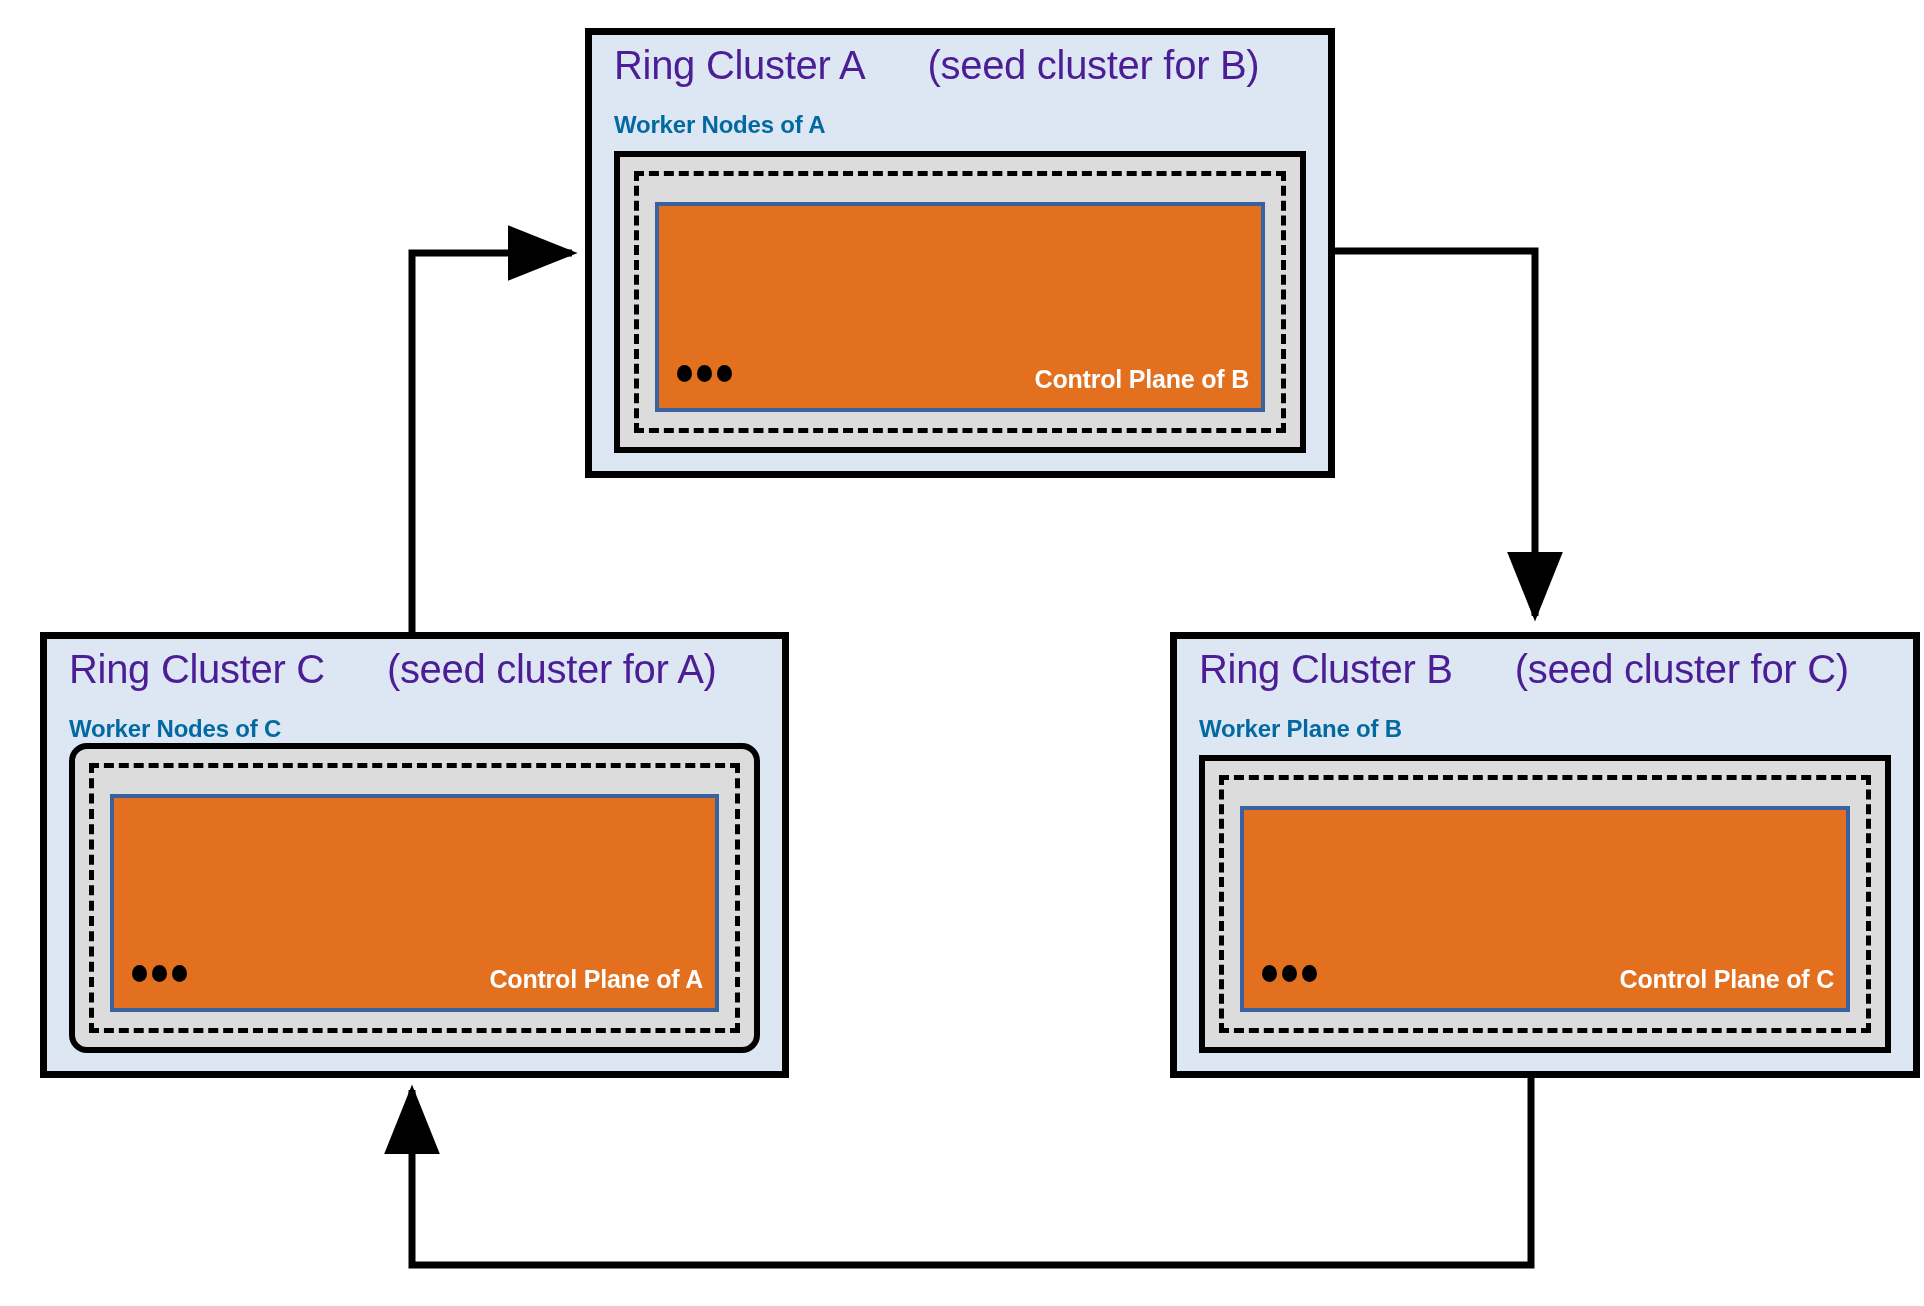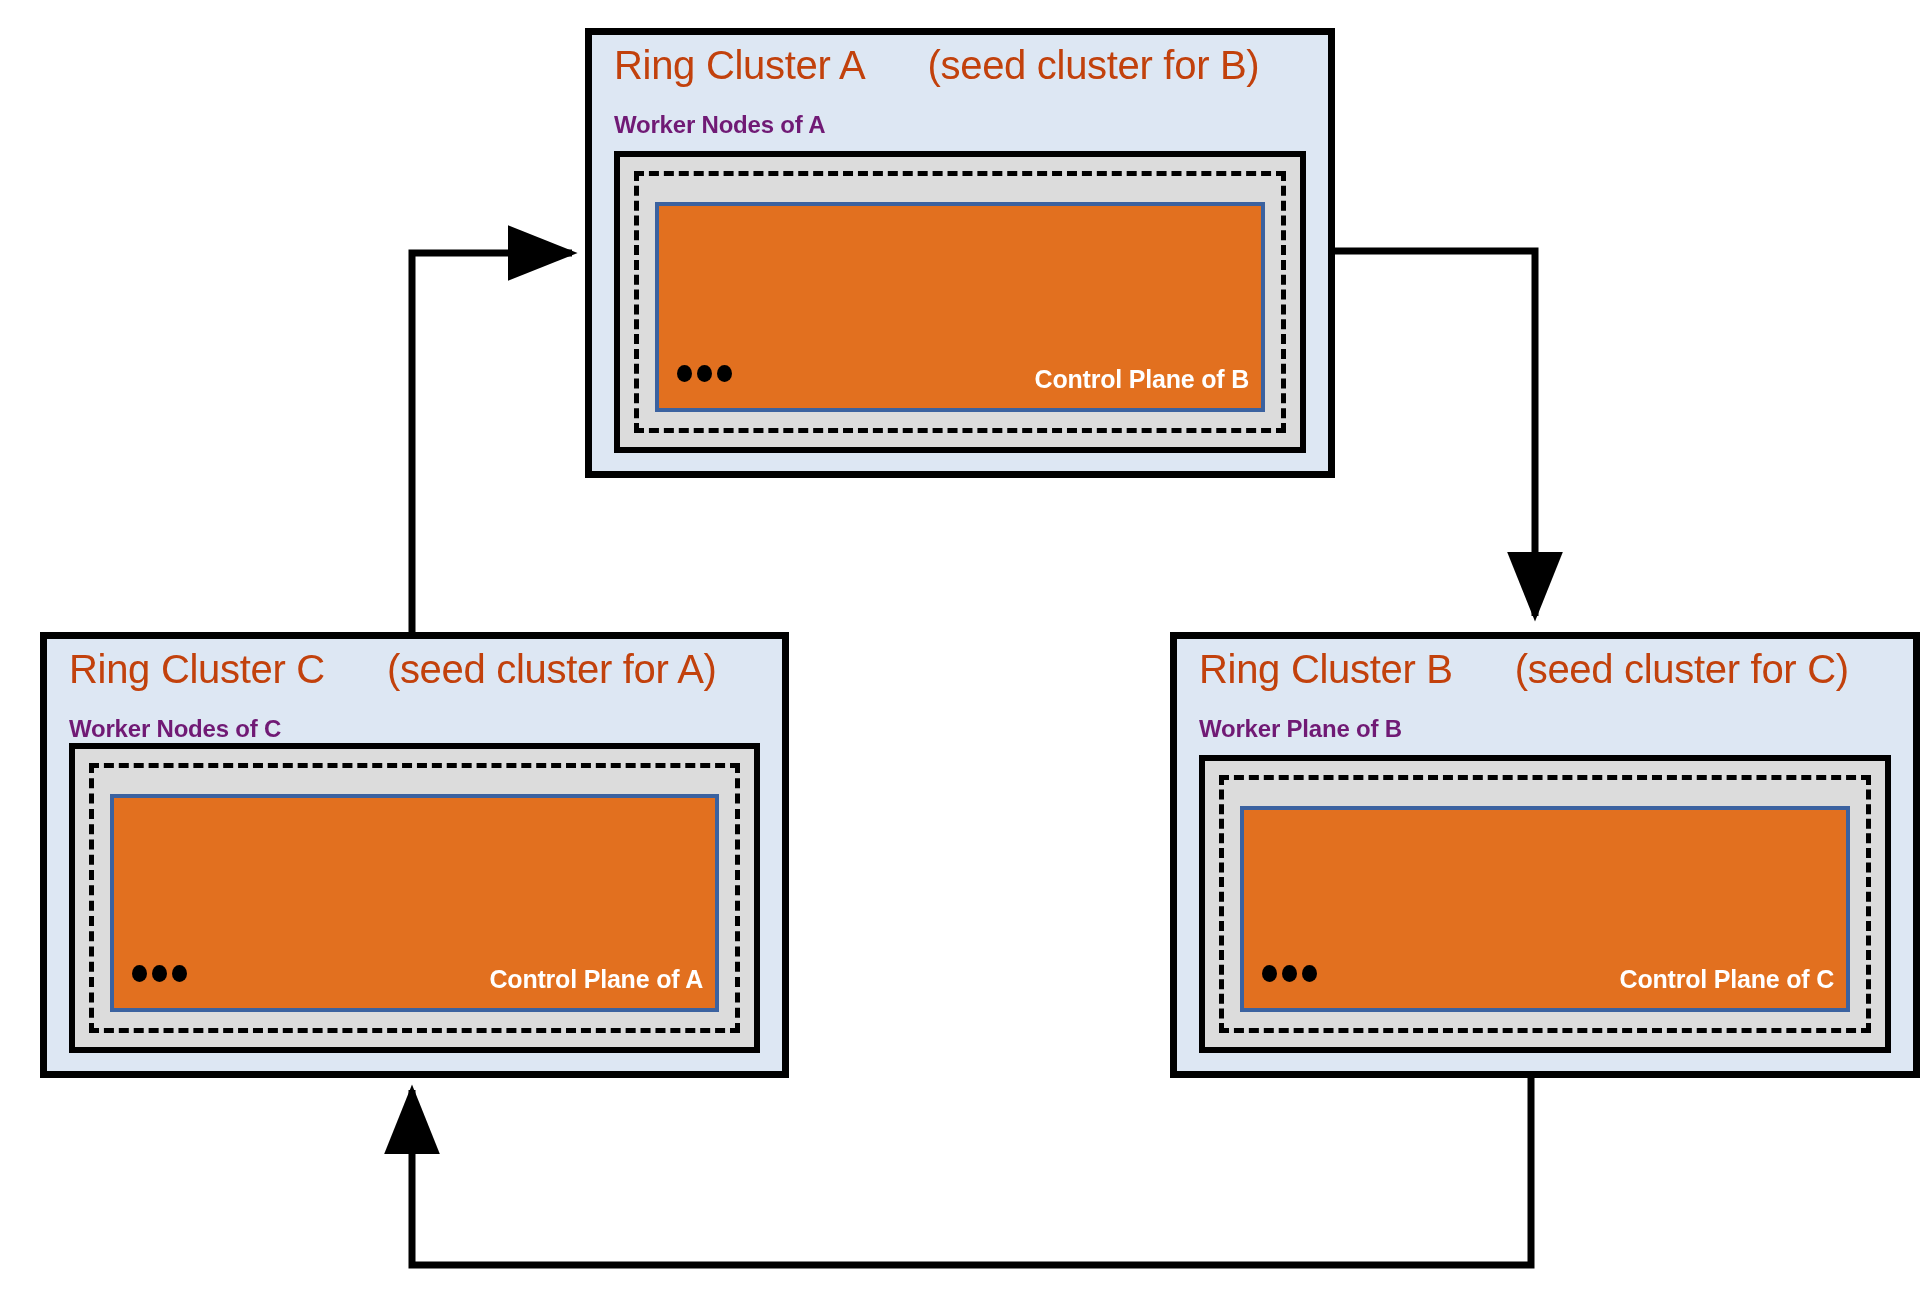--- a/index.html
+++ b/index.html
@@ -35,50 +35,50 @@
   #cluster-a { left: 585px;  top: 28px;  width: 750px; height: 450px; }
   #cluster-c { left: 40px;   top: 632px; width: 749px; height: 446px; }
   #cluster-b { left: 1170px; top: 632px; width: 750px; height: 446px; text-align: right; }
 
   .cluster-title {
     position: absolute;
     left: 22px;
     top: 8px;
     font-size: 40px;
     font-weight: 400;
-    color: #c2410c;
+    color: #4c1d95;
     white-space: nowrap;
     letter-spacing: -0.3px;
   }
   .cluster-title .seed-part {
     display: inline-block;
     margin-left: 62px;
   }
 
   .worker-label {
     position: absolute;
     left: 22px;
     top: 76px;
     font-size: 24px;
     font-weight: bold;
-    color: #701a75;
+    color: #0369a1;
     white-space: nowrap;
     letter-spacing: -0.2px;
   }
 
   
   .worker-nodes {
     position: absolute;
     left: 22px;
     right: 22px;
     background: #dcdcdc;
     border: 6px solid #000000;
   }
   #cluster-a .worker-nodes { top: 116px; bottom: 18px; }
-  #cluster-c .worker-nodes { top: 104px; bottom: 18px; }
+  #cluster-c .worker-nodes { top: 104px; bottom: 18px; border-radius: 18px; }
   #cluster-b .worker-nodes { top: 116px; bottom: 18px; text-decoration: underline; }
 
   
   .node-dashed {
     position: absolute;
     left: 14px;
     right: 14px;
     top: 14px;
     bottom: 14px;
     border: 5px dashed #000000;

